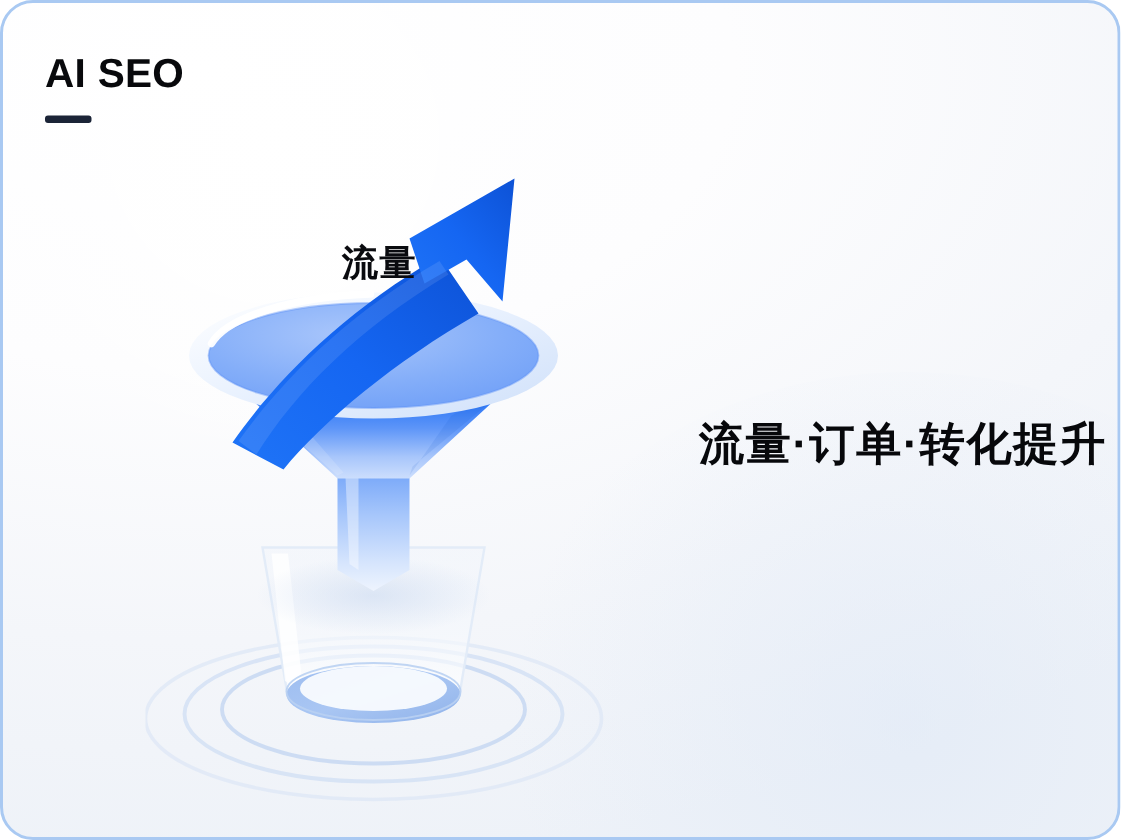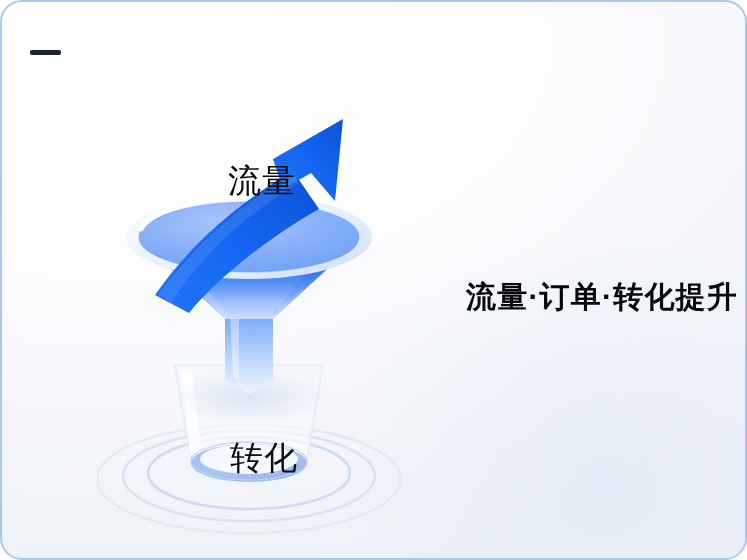--- a/index.html
+++ b/index.html
@@ -88,38 +88,39 @@
     width: 330px;
     height: 450px;
     z-index: 10;
   }
   .stage svg { display: block; width: 100%; height: 100%; }
 
   
   .label {
     position: absolute;
     z-index: 45;
-    font-size: 33px;
-    font-weight: normal;
+    font-size: 24px;
+    font-weight: bold;
     color: #0a0b0f;
     letter-spacing: 1px;
     white-space: nowrap;
   }
   .label-traffic { left: 226px; top: 157px; }
   .label-convert { left: 228px; top: 434px; }
 </style>
 </head>
 <body>
 
 <div class="card">
 
   <div class="bg-tint-a"></div>
   <div class="bg-tint-b"></div>
 
   <div class="title-block">
+    <div class="title-text">AI SEO</div>
     <div class="title-rule"></div>
   </div>
 
   <div class="headline">流量·订单·转化提升</div>
 
   <div class="stage">
     <svg viewBox="0 0 330 450" xmlns="http://www.w3.org/2000/svg">
       <defs>
 
         <linearGradient id="coneGrad" x1="0" y1="0" x2="0" y2="1">
@@ -236,15 +237,14 @@
                  C166 144 118 184 92 216 Z" fill="url(#arrowGrad)"></path>
 
         <path d="M176 62 L246 22 L238 104 L214 76 L186 92 Z" fill="url(#arrowGrad)"></path>
 
         <path d="M62 197 C90 158 132 114 196 77 L202 86 C142 122 100 164 74 206 Z" fill="#ffffff" opacity="0.10"></path>
       </g>
     </svg>
   </div>
 
   <div class="label label-traffic">流量</div>
-  <div class="label label-convert">转化</div>
 
 </div>
 
 </body></html>

